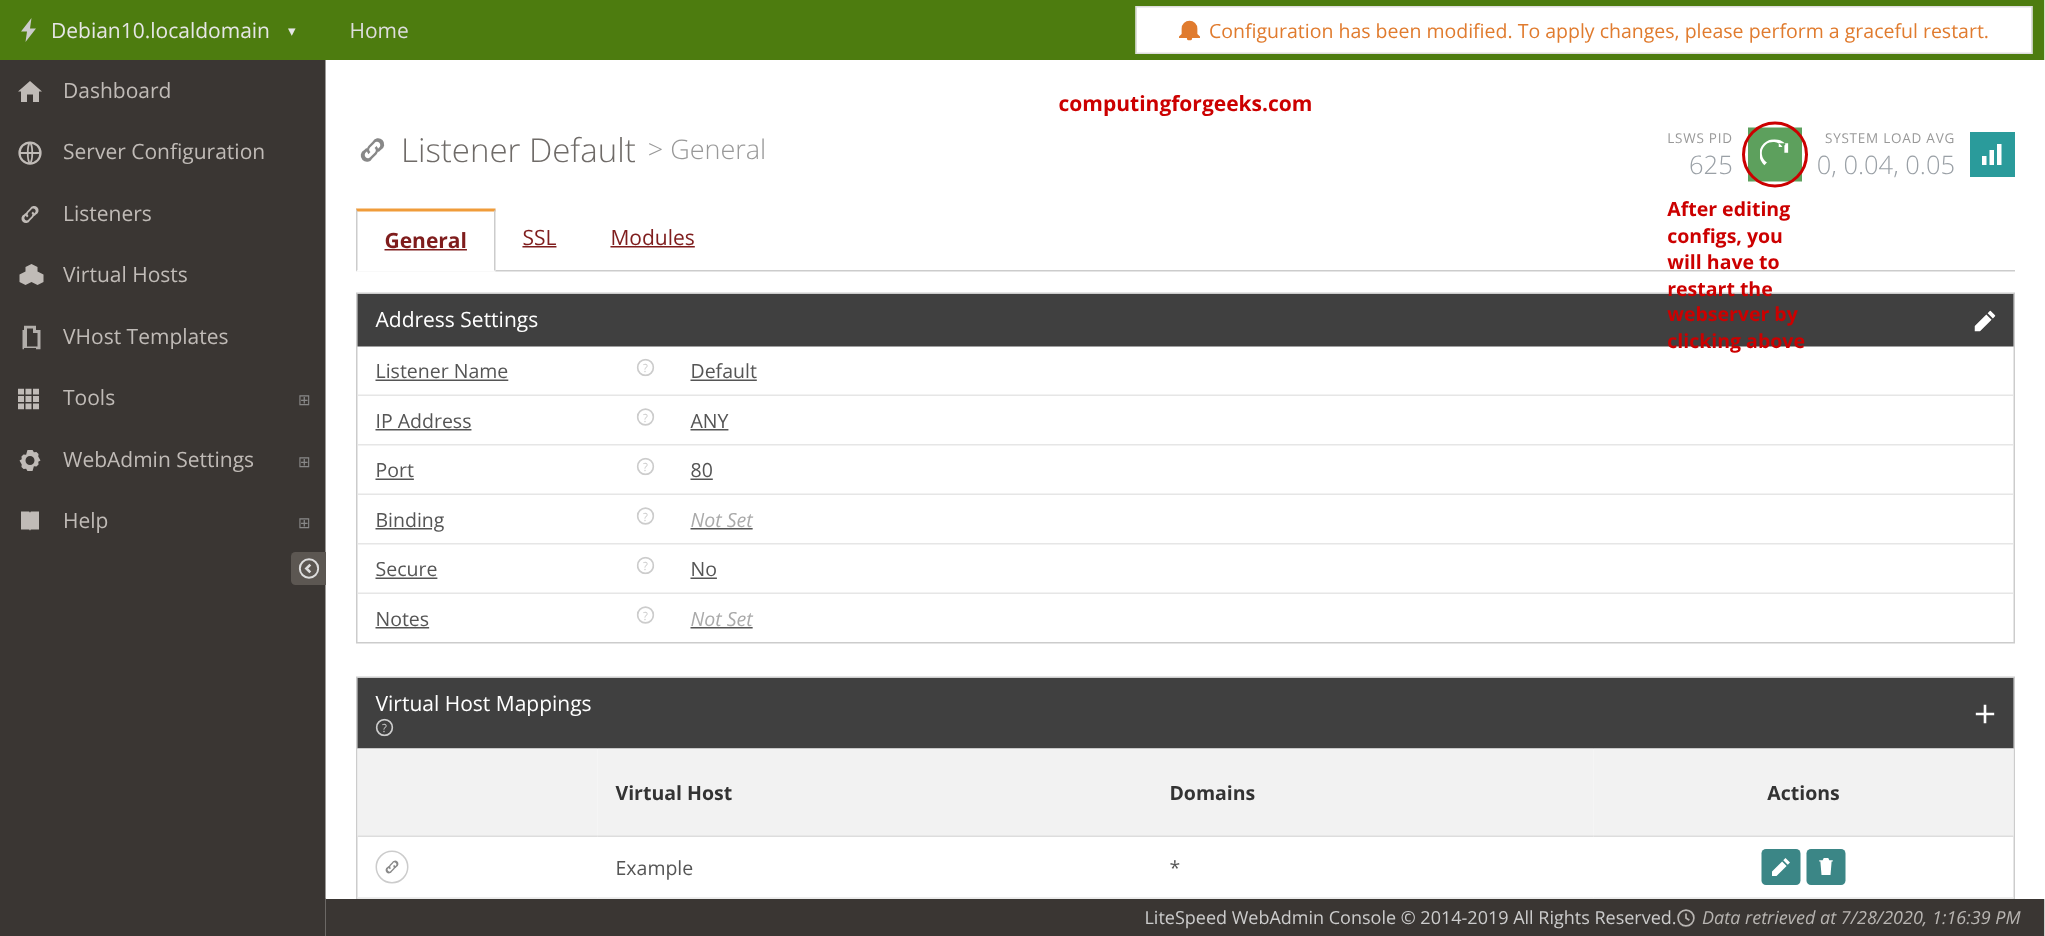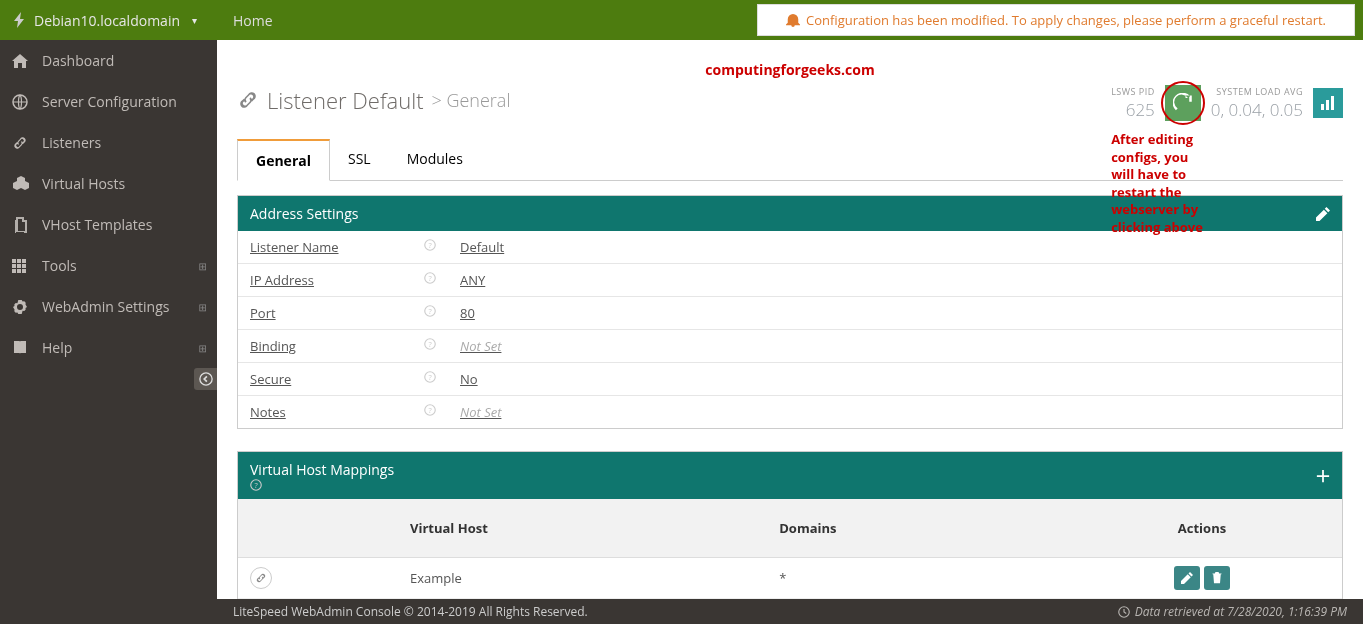--- a/index.html
+++ b/index.html
@@ -175,35 +175,36 @@
 }
 
 .tabs {
   display: flex;
   border-bottom: 1px solid #ccc;
   margin-bottom: 14px;
 }
 .tab {
   padding: 10px 18px;
   cursor: pointer;
-  color: #000000;
+  color: #7f1d1d;
   font-size: 14px;
+  text-decoration: underline;
 }
 .tab.active {
   background: #fff;
   border: 1px solid #ccc;
   border-top: 2px solid #f09c3a;
   border-bottom: 1px solid #fff;
   margin-bottom: -1px;
   font-weight: bold;
 }
 
 .panel { margin-bottom: 22px; border: 1px solid #ccc; }
 .panel-header {
-  background: #0f766e;
+  background: #404040;
   color: #fff;
   padding: 8px 12px;
   font-size: 14px;
   display: flex;
   justify-content: space-between;
   align-items: center;
   gap: 27px;
 }
 .panel-header-actions { color: #fff; cursor: pointer; font-size: 14px; }
 .panel-row {
@@ -275,21 +276,21 @@
   position: absolute;
   left: 217px;
   bottom: 0;
   right: 0;
   height: 25px;
   background: #3a3633;
   color: #ccc;
   font-size: 12px;
   display: flex;
   align-items: center;
-  justify-content: space-between;
+  justify-content: flex-end;
   padding: 0 16px;
 }
 .footer-right { font-style: italic; display: flex; align-items: center; gap: 5px; color: #b8b5b2; }
 svg { display: block; }
 </style>
 </head>
 <body>
 
 <div class="topbar">
   <div class="topbar-host">

